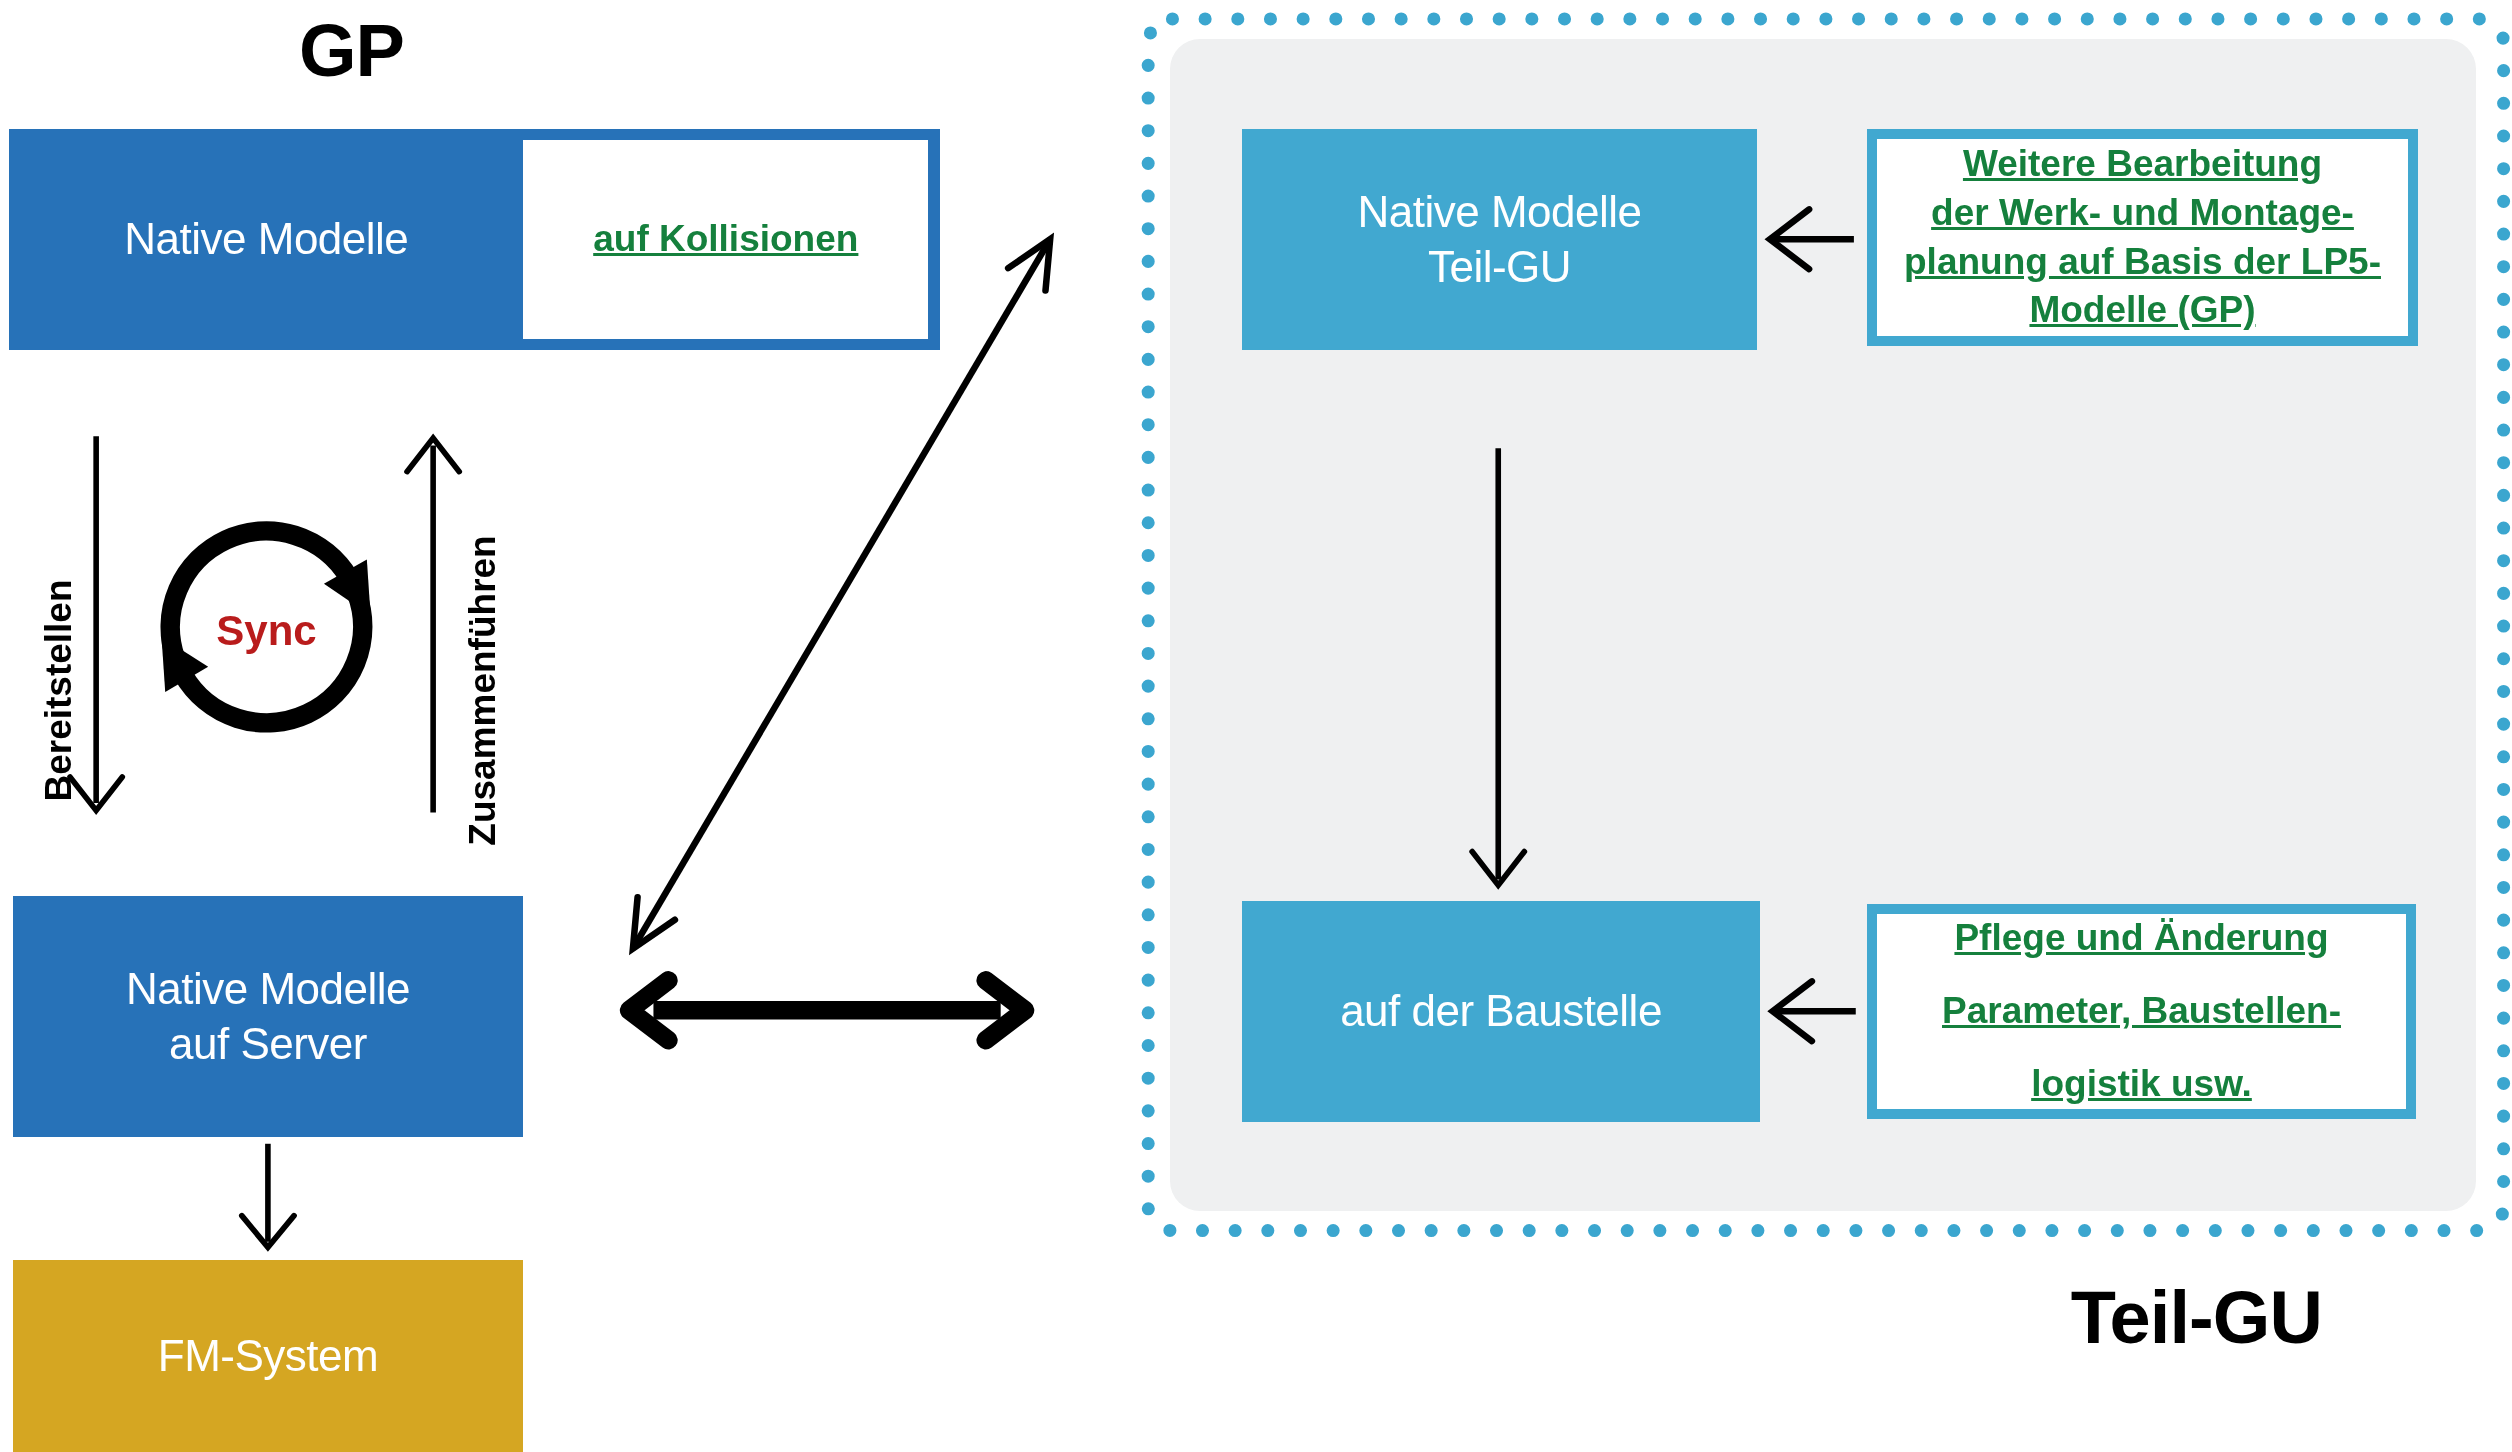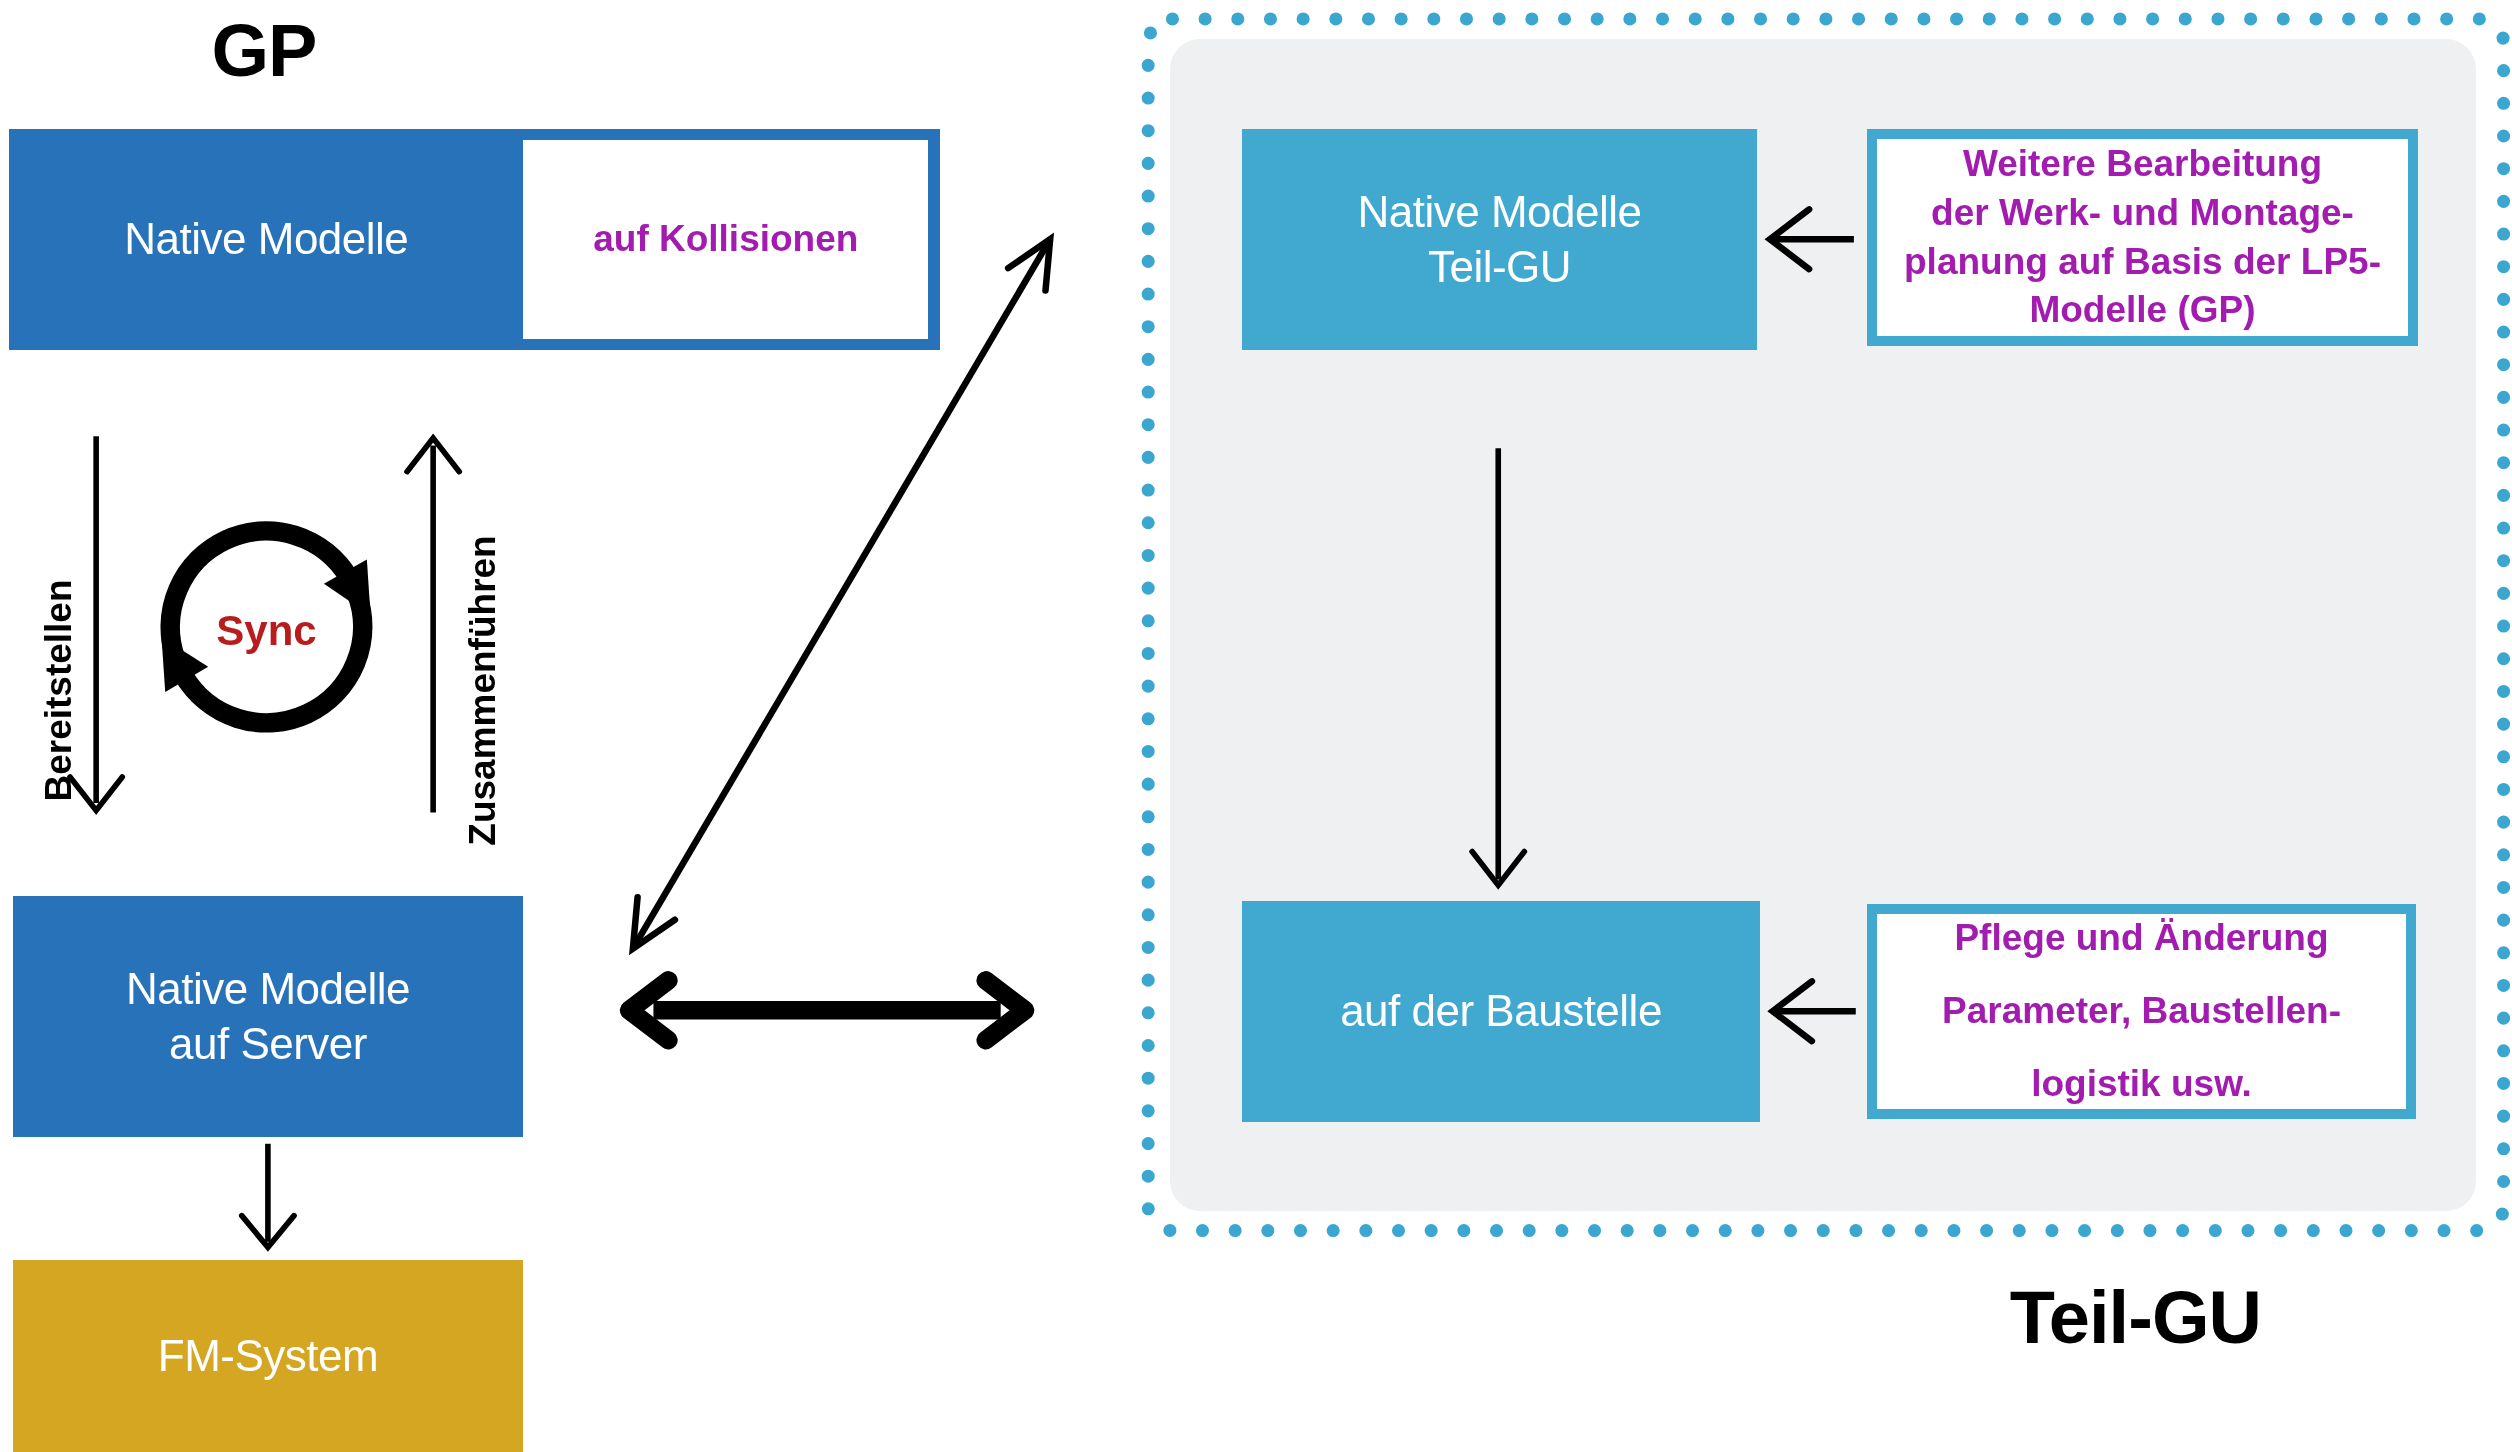--- a/index.html
+++ b/index.html
@@ -8,22 +8,22 @@
     font-family:"Liberation Sans", sans-serif;background:#fff;
   }
   .abs{position:absolute;}
   .box{display:flex;flex-direction:column;align-items:center;justify-content:center;text-align:center;box-sizing:border-box;}
   .blue{background:var(--blue,#2772B8);}
   .cyan{background:var(--cyan,#41A8D0);}
   .yellow{background:var(--yellow,#D5A622);}
   .graypanel{background:var(--panel_gray,#EFF0F1);border-radius:30px;}
   .whitebox{background:#fff;border:10.3px solid var(--cyan,#41A8D0);}
   .boxtext{color:#fff;font-size:44px;line-height:1.24;font-weight:400;letter-spacing:-0.5px;}
-  .blacktext{color:#a21caf;font-size:37px;line-height:1.32;font-weight:600;}
-  .title{font-weight:800;color:#000;font-size:74px;letter-spacing:-0.9px;text-align:center;}
+  .blacktext{color:#15803d;font-size:37px;line-height:1.32;font-weight:600;text-decoration:underline;}
+  .title{font-weight:800;color:#000;font-size:74px;letter-spacing:-0.9px;text-align:right;}
   .rotlabel{color:#000;font-size:37px;font-weight:600;text-align:center;transform:rotate(-90deg);white-space:nowrap;}
   .synctext{color:#b91c1c;font-size:42px;font-weight:600;text-align:center;}
   svg .ink{stroke:var(--ink,#000);fill:none;}
   svg .inkfill{fill:var(--ink,#000);stroke:none;}
   svg .dotted{stroke:var(--dot_cyan,#3BA6CF);fill:none;}
 </style>
 </head>
 <body>
 
 <div id="canvas">

